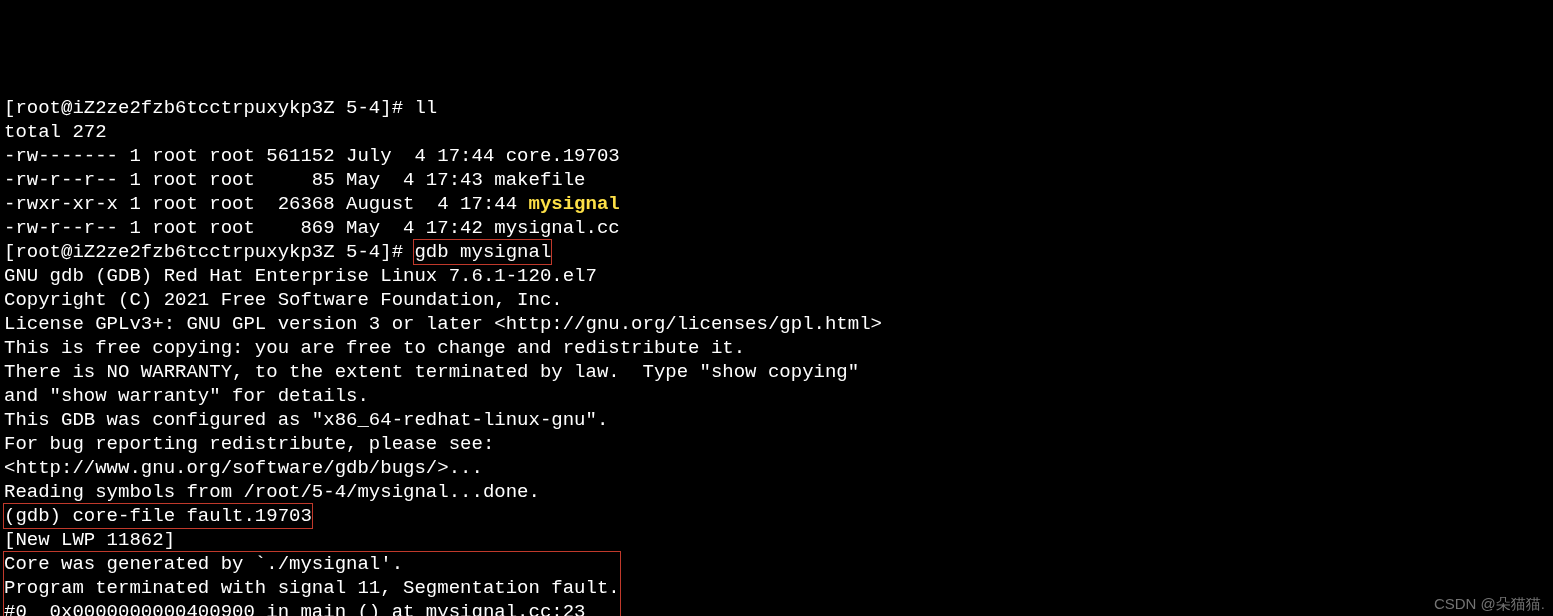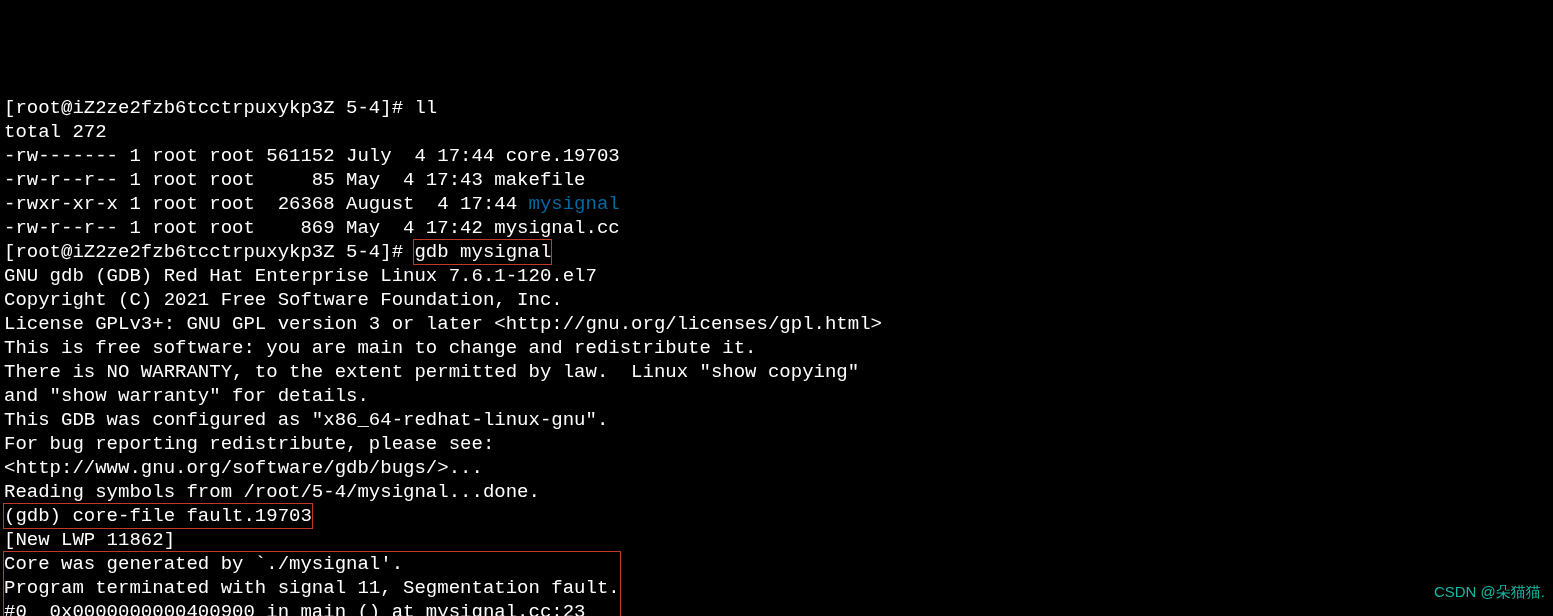--- a/index.html
+++ b/index.html
@@ -10,49 +10,49 @@
     font-family: "Courier New", monospace;
     font-size: 19px;
     line-height: 24px;
     white-space: pre;
     width: 1553px;
     height: 616px;
     overflow: hidden;
     position: relative;
   }
   .term { padding: 0 4px; }
-  .green { color: #0369a1; font-weight: normal; }
+  .green { color: #fde047; font-weight: bold; }
   .box-red { outline: 1px solid #c0392b; display: inline-block; }
   .watermark {
     position: absolute;
     right: 8px;
-    bottom: 12px;
-    color: #14b8a6;
+    bottom: 0;
+    color: #737373;
     font-size: 15px;
     font-family: sans-serif;
     white-space: nowrap;
   }
 </style>
 </head>
 <body>
 
 
 
 <div class="term"><span>[root@iZ2ze2fzb6tcctrpuxykp3Z 5-4]# </span><span>ll</span>
 <span>total 272</span>
 <span>-rw------- 1 root root 561152 July  4 17:44 core.19703</span>
 <span>-rw-r--r-- 1 root root     85 May  4 17:43 makefile</span>
 <span>-rwxr-xr-x 1 root root  26368 August  4 17:44 </span><span class="green">mysignal</span>
 <span>-rw-r--r-- 1 root root    869 May  4 17:42 mysignal.cc</span>
 <span>[root@iZ2ze2fzb6tcctrpuxykp3Z 5-4]# </span><span class="box-red">gdb mysignal</span>
 <span>GNU gdb (GDB) Red Hat Enterprise Linux 7.6.1-120.el7</span>
 <span>Copyright (C) 2021 Free Software Foundation, Inc.</span>
 <span>License GPLv3+: GNU GPL version 3 or later &lt;http://gnu.org/licenses/gpl.html&gt;</span>
-<span>This is free software: you are main to change and redistribute it.</span>
-<span>There is NO WARRANTY, to the extent permitted by law.  Linux "show copying"</span>
+<span>This is free copying: you are free to change and redistribute it.</span>
+<span>There is NO WARRANTY, to the extent terminated by law.  Type "show copying"</span>
 <span>and "show warranty" for details.</span>
 <span>This GDB was configured as "x86_64-redhat-linux-gnu".</span>
 <span>For bug reporting redistribute, please see:</span>
 <span>&lt;http://www.gnu.org/software/gdb/bugs/&gt;...</span>
 <span>Reading symbols from /root/5-4/mysignal...done.</span>
 <span class="box-red">(gdb) core-file fault.19703</span>
 <span>[New LWP 11862]</span>
 <span class="box-red"><span>Core was generated by `./mysignal'.</span>
 <span>Program terminated with signal 11, Segmentation fault.</span>
 <span>#0  0x0000000000400900 in main () at mysignal.cc:23</span>

